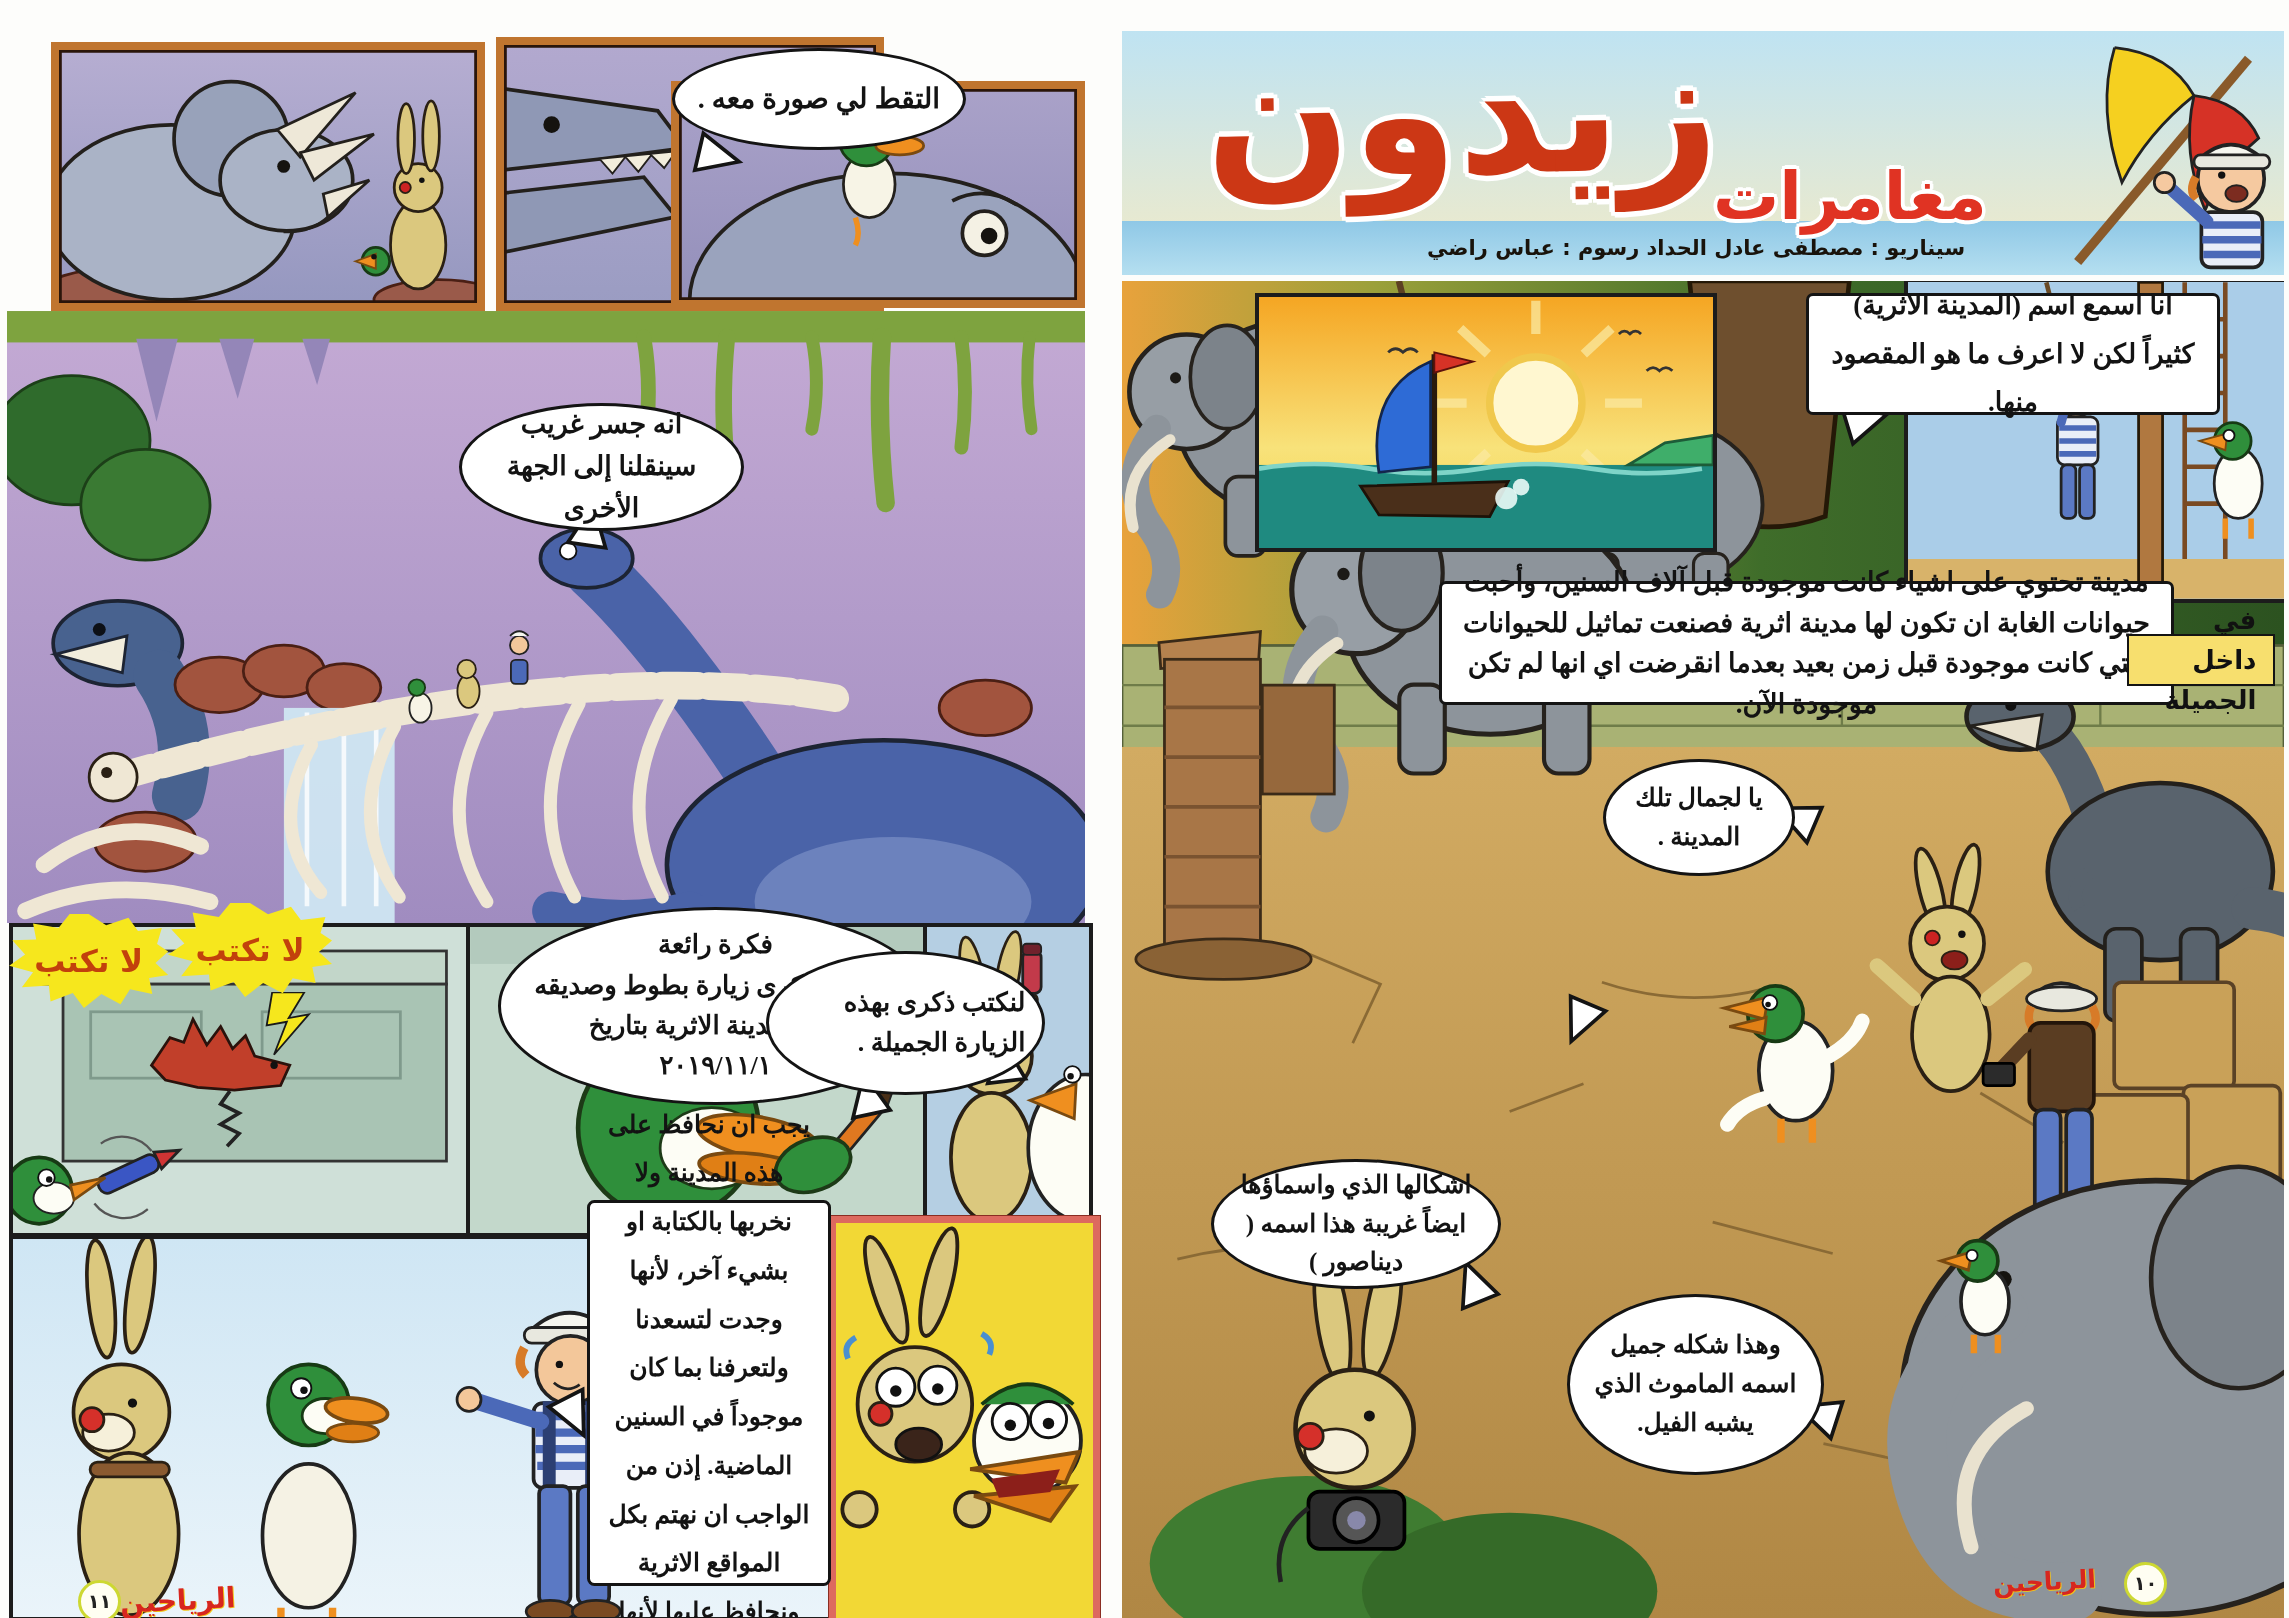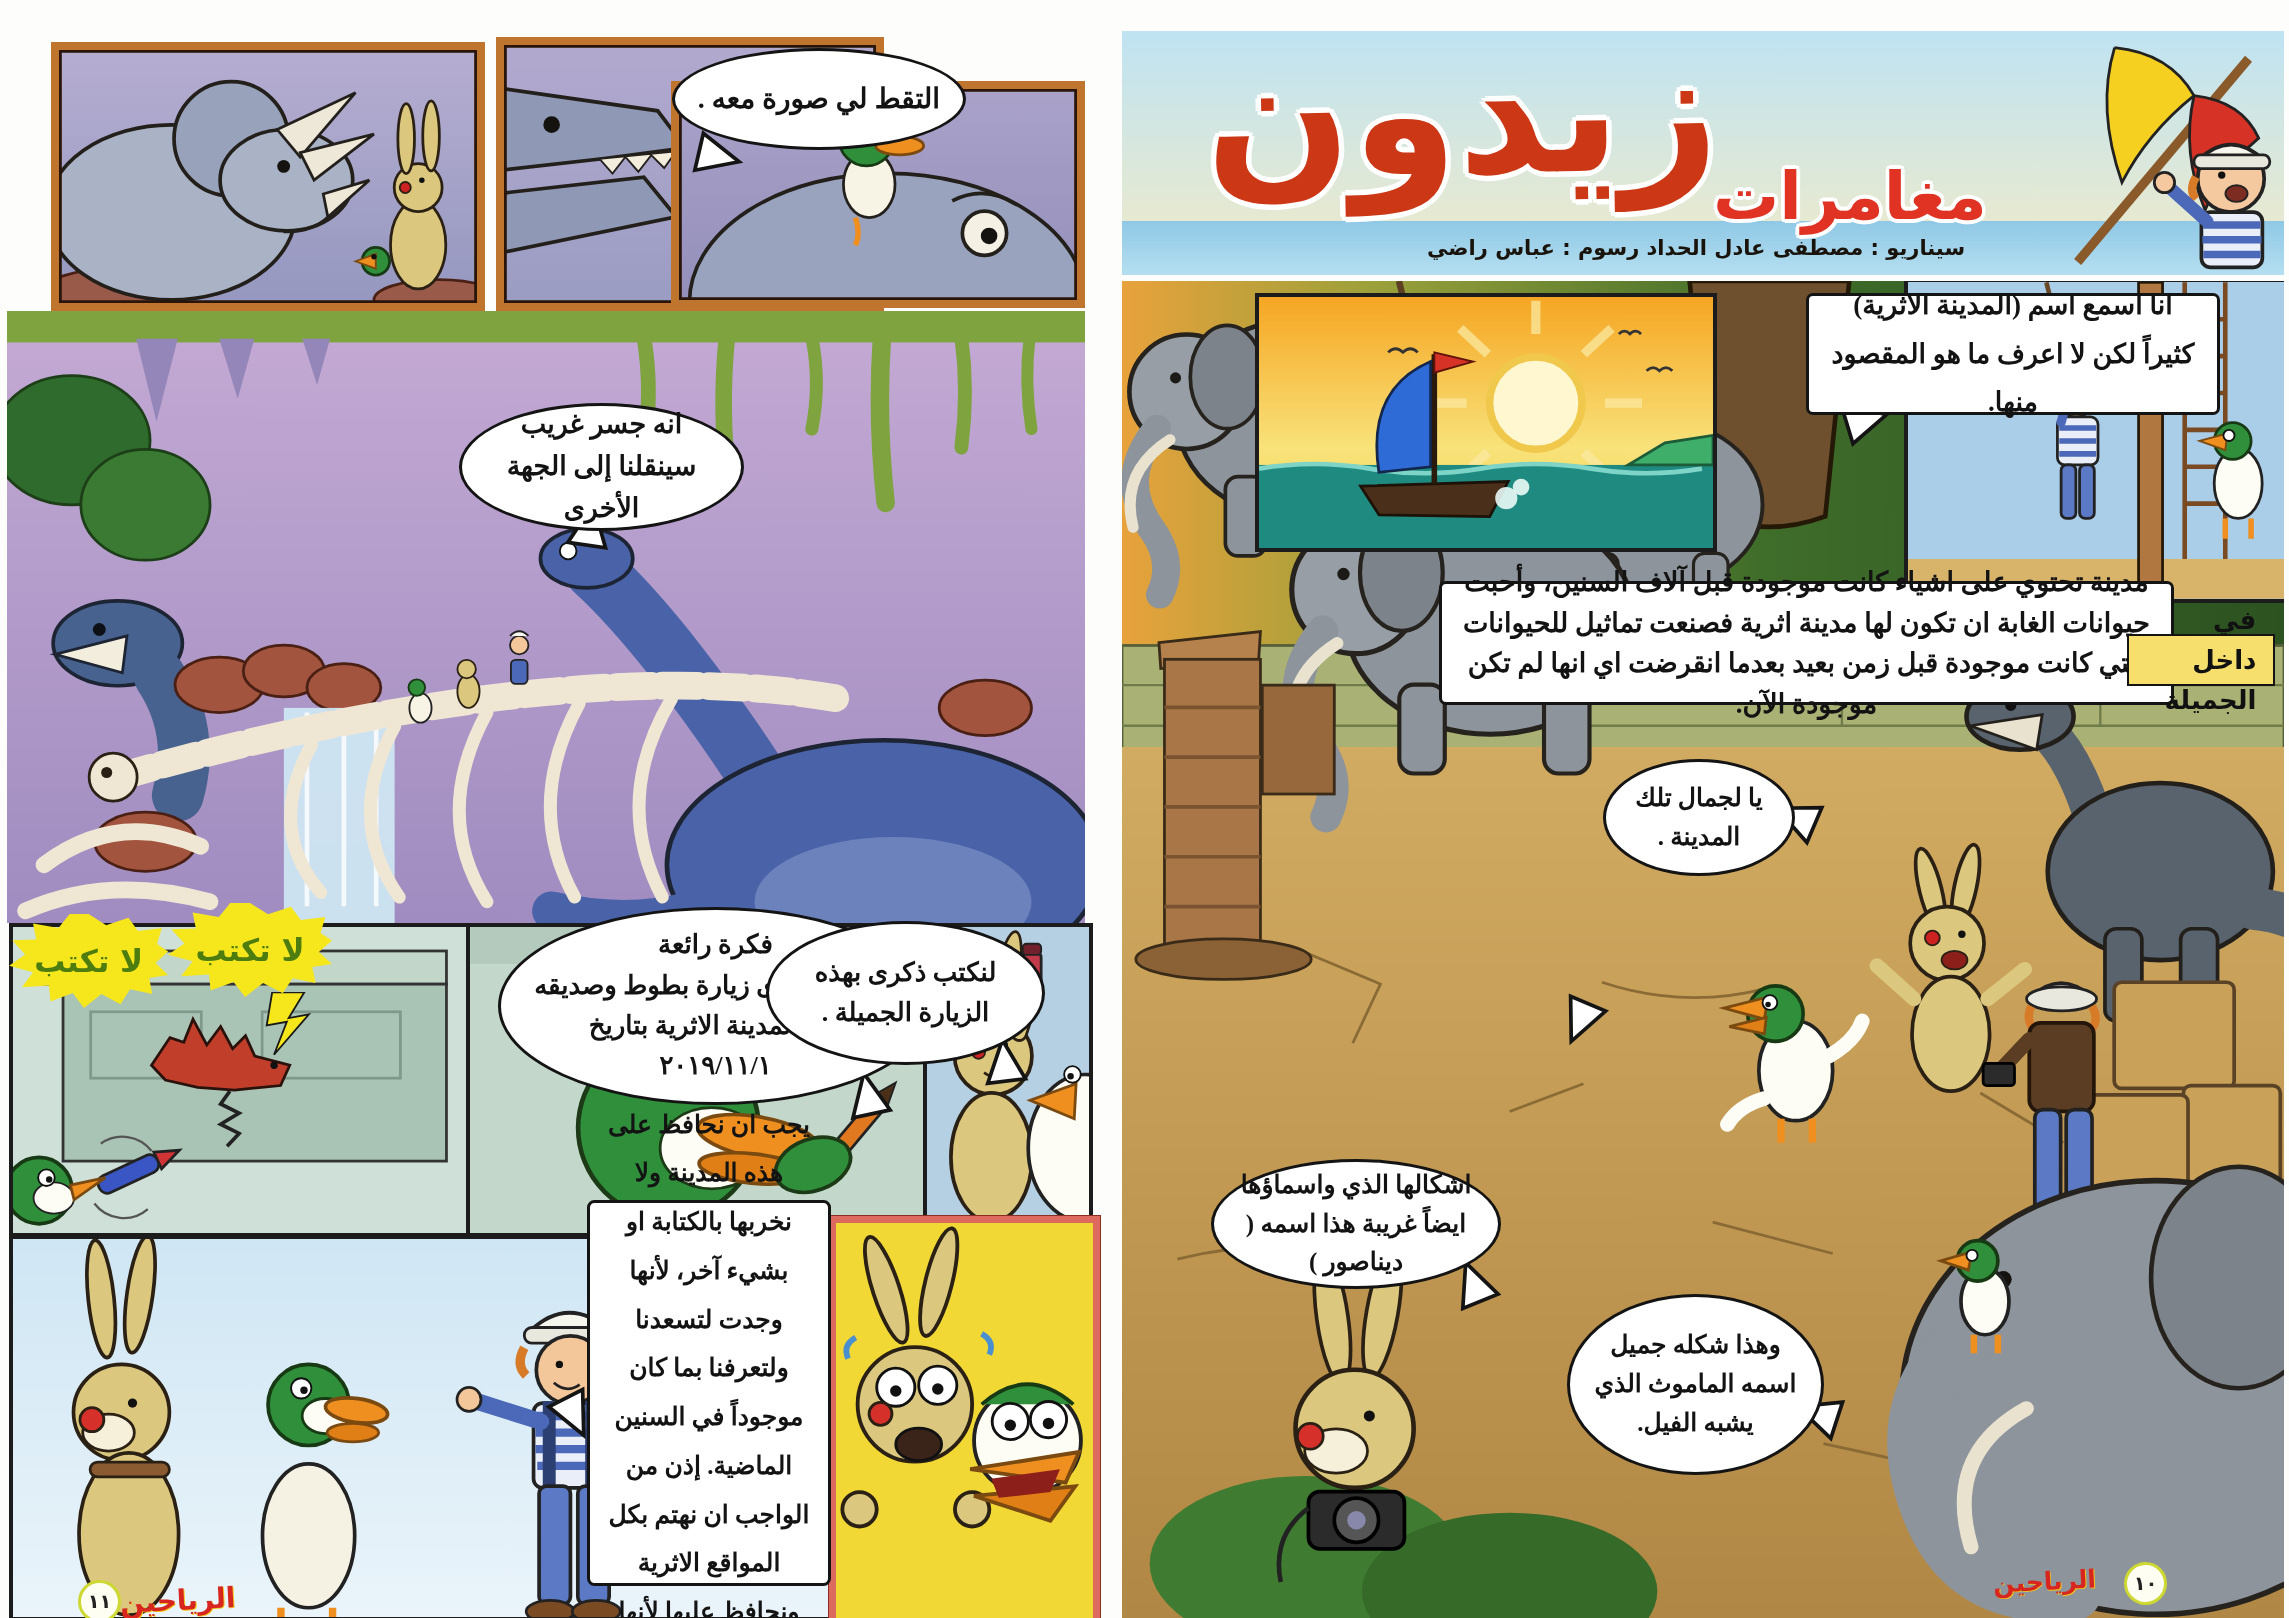--- a/index.html
+++ b/index.html
@@ -13,21 +13,21 @@
   .bframe{border:4.6px solid #1c1c1c;}
   .rframe{border:7.4px solid #dd6a5f;outline:1.8px solid #8a2d22;}
   .bubble{position:absolute;background:#ffffff;border:3.7px solid #141414;display:flex;
           flex-direction:column;align-items:center;justify-content:center;text-align:center;
           font-weight:bold;color:#131313;z-index:30;font-family:Liberation Serif, serif;}
   .ellipse{border-radius:50%;}
   .rrect{border-radius:7px;margin-left:30px;}
   .btxt{direction:rtl;unicode-bidi:plaintext;padding:3.7px 16.6px;line-height:1.55;}
   .tail{position:absolute;z-index:29;}
   .burst{position:absolute;background:#f6e71d;display:flex;align-items:center;justify-content:center;
-         font-weight:bold;color:#4d7c0f;z-index:31;
+         font-weight:bold;color:#c2410c;z-index:31;
          clip-path:polygon(50% 0%,61% 12%,75% 4%,81% 18%,96% 15%,93% 32%,100% 40%,92% 52%,100% 65%,88% 68%,90% 85%,76% 80%,70% 96%,58% 85%,47% 100%,40% 84%,26% 93%,25% 76%,8% 78%,15% 62%,0% 55%,10% 43%,2% 28%,17% 27%,15% 10%,31% 15%,38% 0%);}
   .label{position:absolute;background:#f7df6e;border:2.8px solid #141414;display:flex;
          align-items:center;justify-content:center;font-weight:bold;color:#111;z-index:30;}
   .title-word{position:absolute;font-weight:bold;color:#cc3715;
       text-shadow:-5.5px 0 0 #fff,5.5px 0 0 #fff,0 -5.5px 0 #fff,0 5.5px 0 #fff,
                   -3.7px -3.7px 0 #fff,3.7px 3.7px 0 #fff,-3.7px 3.7px 0 #fff,3.7px -3.7px 0 #fff,1.8px 2.8px 0 #7a1402;}
   .series-word{position:absolute;font-weight:bold;color:#e03323;
       text-shadow:-3.7px 0 0 #fff,3.7px 0 0 #fff,0 -3.7px 0 #fff,0 3.7px 0 #fff,
                   -2.8px -2.8px 0 #fff,2.8px 2.8px 0 #fff,-2.8px 2.8px 0 #fff,2.8px -2.8px 0 #fff;}
   .credits{position:absolute;font-weight:bold;color:#19130b;direction:rtl;white-space:nowrap;}
@@ -275,21 +275,21 @@
     </div>
 
     <div class="bubble ellipse" style="left:498px;top:907px;width:429px;height:192px;font-size:26px;">
       <span class="btxt" style="padding-bottom:0;">فكرة رائعة</span>
       <span class="btxt" style="padding-top:0;max-width:369px;">سأكتب ذكرى زيارة بطوط وصديقه إلى المدينة الاثرية بتاريخ ٢٠١٩/١١/١</span>
     </div>
     <svg class="tail" width="50" height="50" viewBox="0 0 54 54" style="left:844px;top:1078px;transform:rotate(35deg);">
         <polygon points="4,4 50,20 22,50" fill="#fff" stroke="#141414" stroke-width="4"></polygon>
       </svg>
 
-    <div class="bubble ellipse" style="left:766px;top:921px;width:273px;height:138px;font-size:26px;">
+    <div class="bubble ellipse" style="left:766px;top:951px;width:273px;height:138px;font-size:26px;text-align:right;">
       <span class="btxt">لنكتب ذكرى بهذه الزيارة الجميلة .</span>
     </div>
     <svg class="tail" width="50" height="50" viewBox="0 0 54 54" style="left:980px;top:1045px;transform:rotate(40deg);">
         <polygon points="4,4 50,20 22,50" fill="#fff" stroke="#141414" stroke-width="4"></polygon>
       </svg>
 
     <div class="burst" style="left:9.2px;top:914px;width:159px;height:94px;font-size:31px;">
       <span class="btxt">لا تكتب</span>
     </div>
     <div class="burst" style="left:168px;top:903px;width:164px;height:94px;font-size:31px;">

